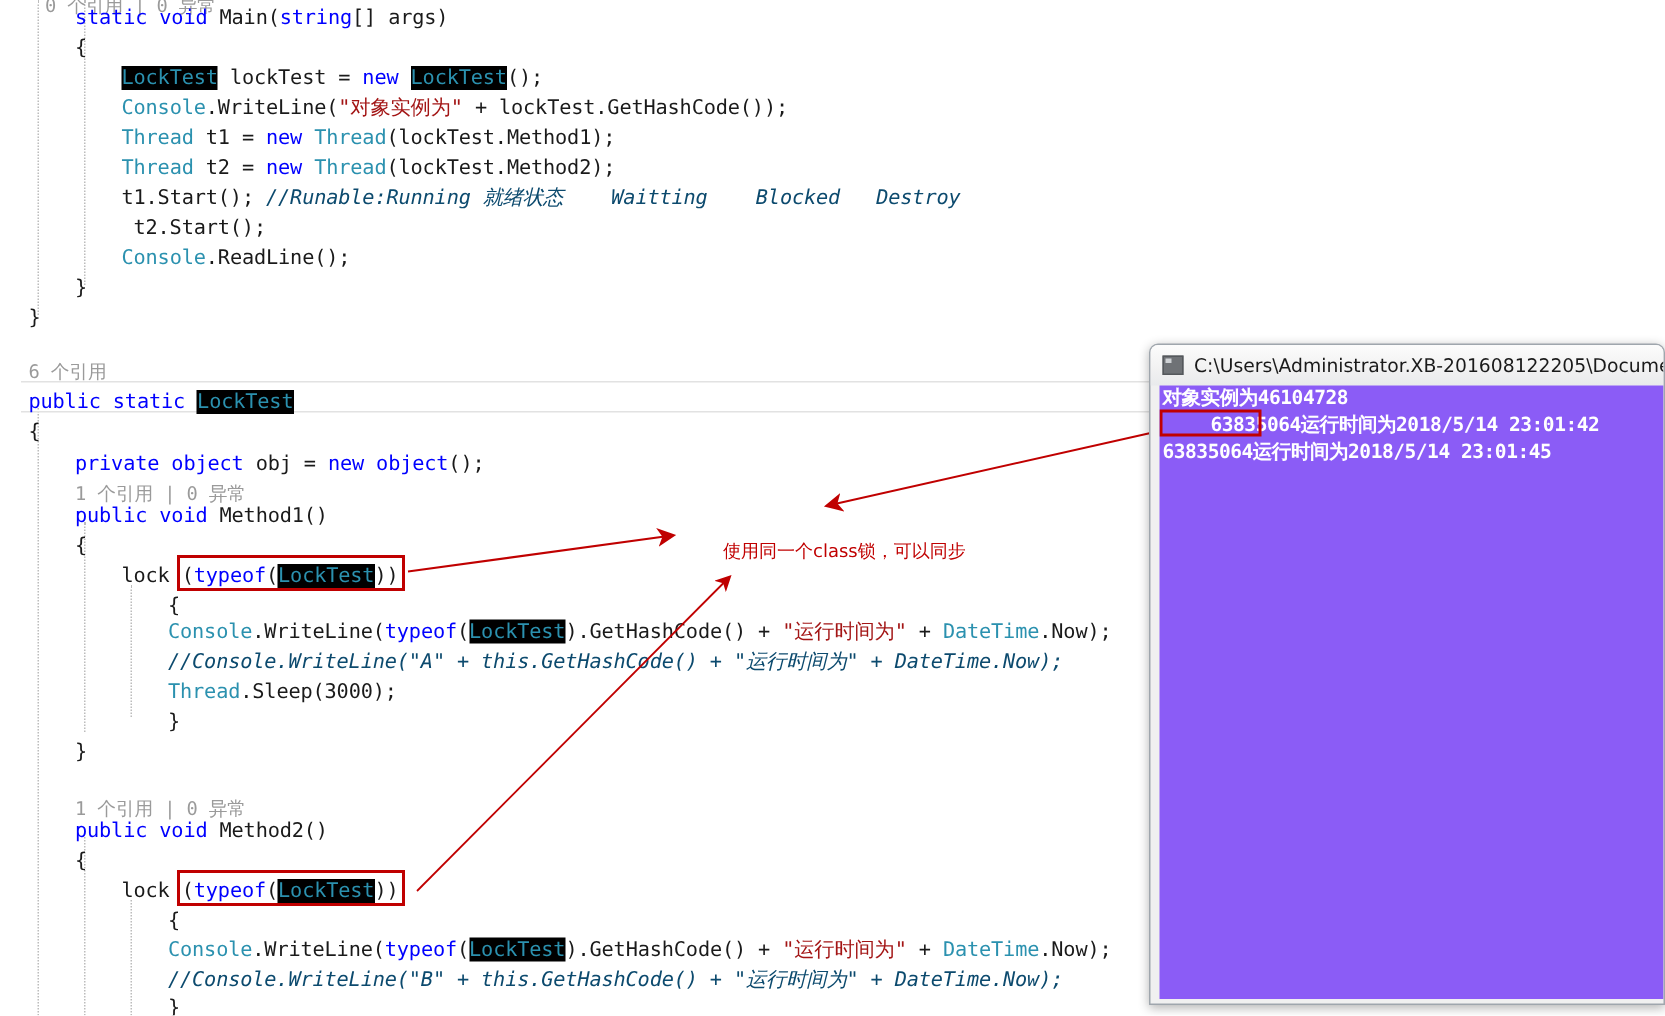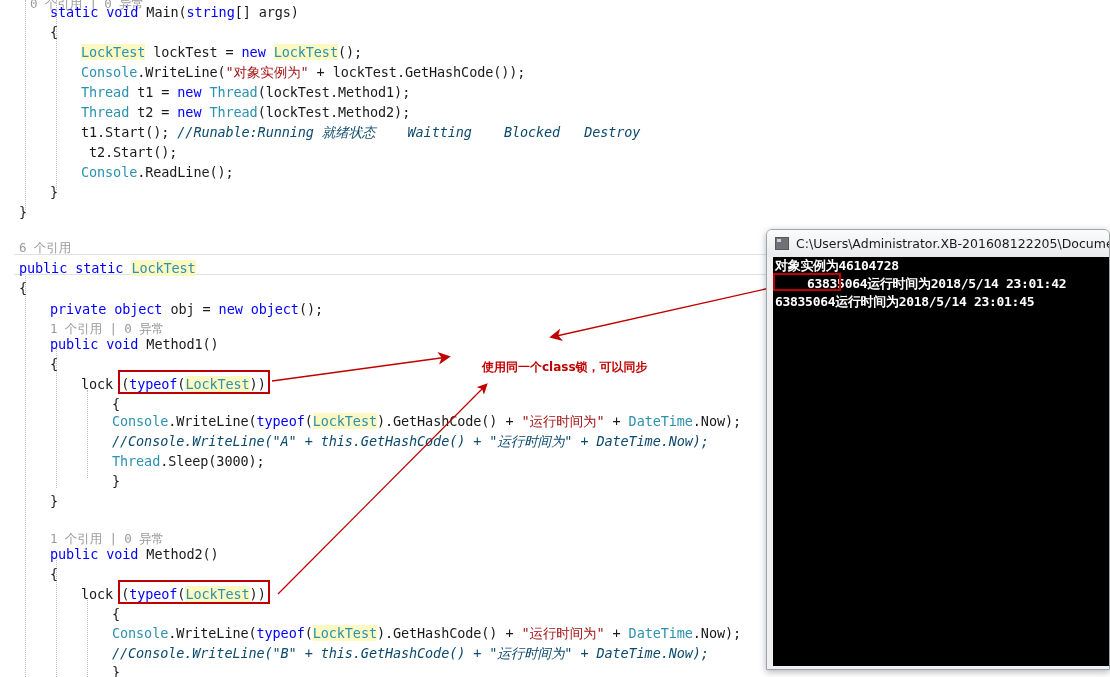--- a/index.html
+++ b/index.html
@@ -34,21 +34,21 @@
     letter-spacing: -0.1px;
   }
   .code-line.codelens {
     color: #9a9a9a;
     font-size: 12.5px;
   }
   .kw      { color: #0000ff; }
   .type    { color: #2b91af; }
   .str     { color: #a31515; }
   .cmt     { color: #0c4a6e; font-style: italic; }
-  .refhl   { background: #fef9c3; }
+  .refhl   { background: #000000; }
 
   
   .guide {
     position: absolute;
     width: 0;
     border-left: 1px dotted #bcbcbc;
   }
 
   
   .sep {
@@ -65,21 +65,20 @@
     box-sizing: border-box;
   }
 
   
   .annot-text {
     position: absolute;
     color: #c00000;
     font-family: "DejaVu Sans", "Liberation Sans", sans-serif;
     font-size: 12px;
     white-space: pre;
-    font-weight: bold;
   }
 
   
   #arrows {
     position: absolute;
     left: 0; top: 0;
     width: 1110px; height: 677px;
     pointer-events: none;
   }
 
@@ -128,21 +127,21 @@
     color: #1a1a1a;
     white-space: pre;
     overflow: hidden;
   }
   #console-body {
     position: absolute;
     left: 6px;
     top: 27px;
     width: 336px;
     height: 409px;
-    background: #000000;
+    background: #8b5cf6;
     overflow: hidden;
   }
   .console-line {
     position: absolute;
     left: 2px;
     white-space: pre;
     color: #ffffff;
     font-family: "DejaVu Sans Mono", "Liberation Mono", monospace;
     font-size: 13px;
     font-weight: bold;

